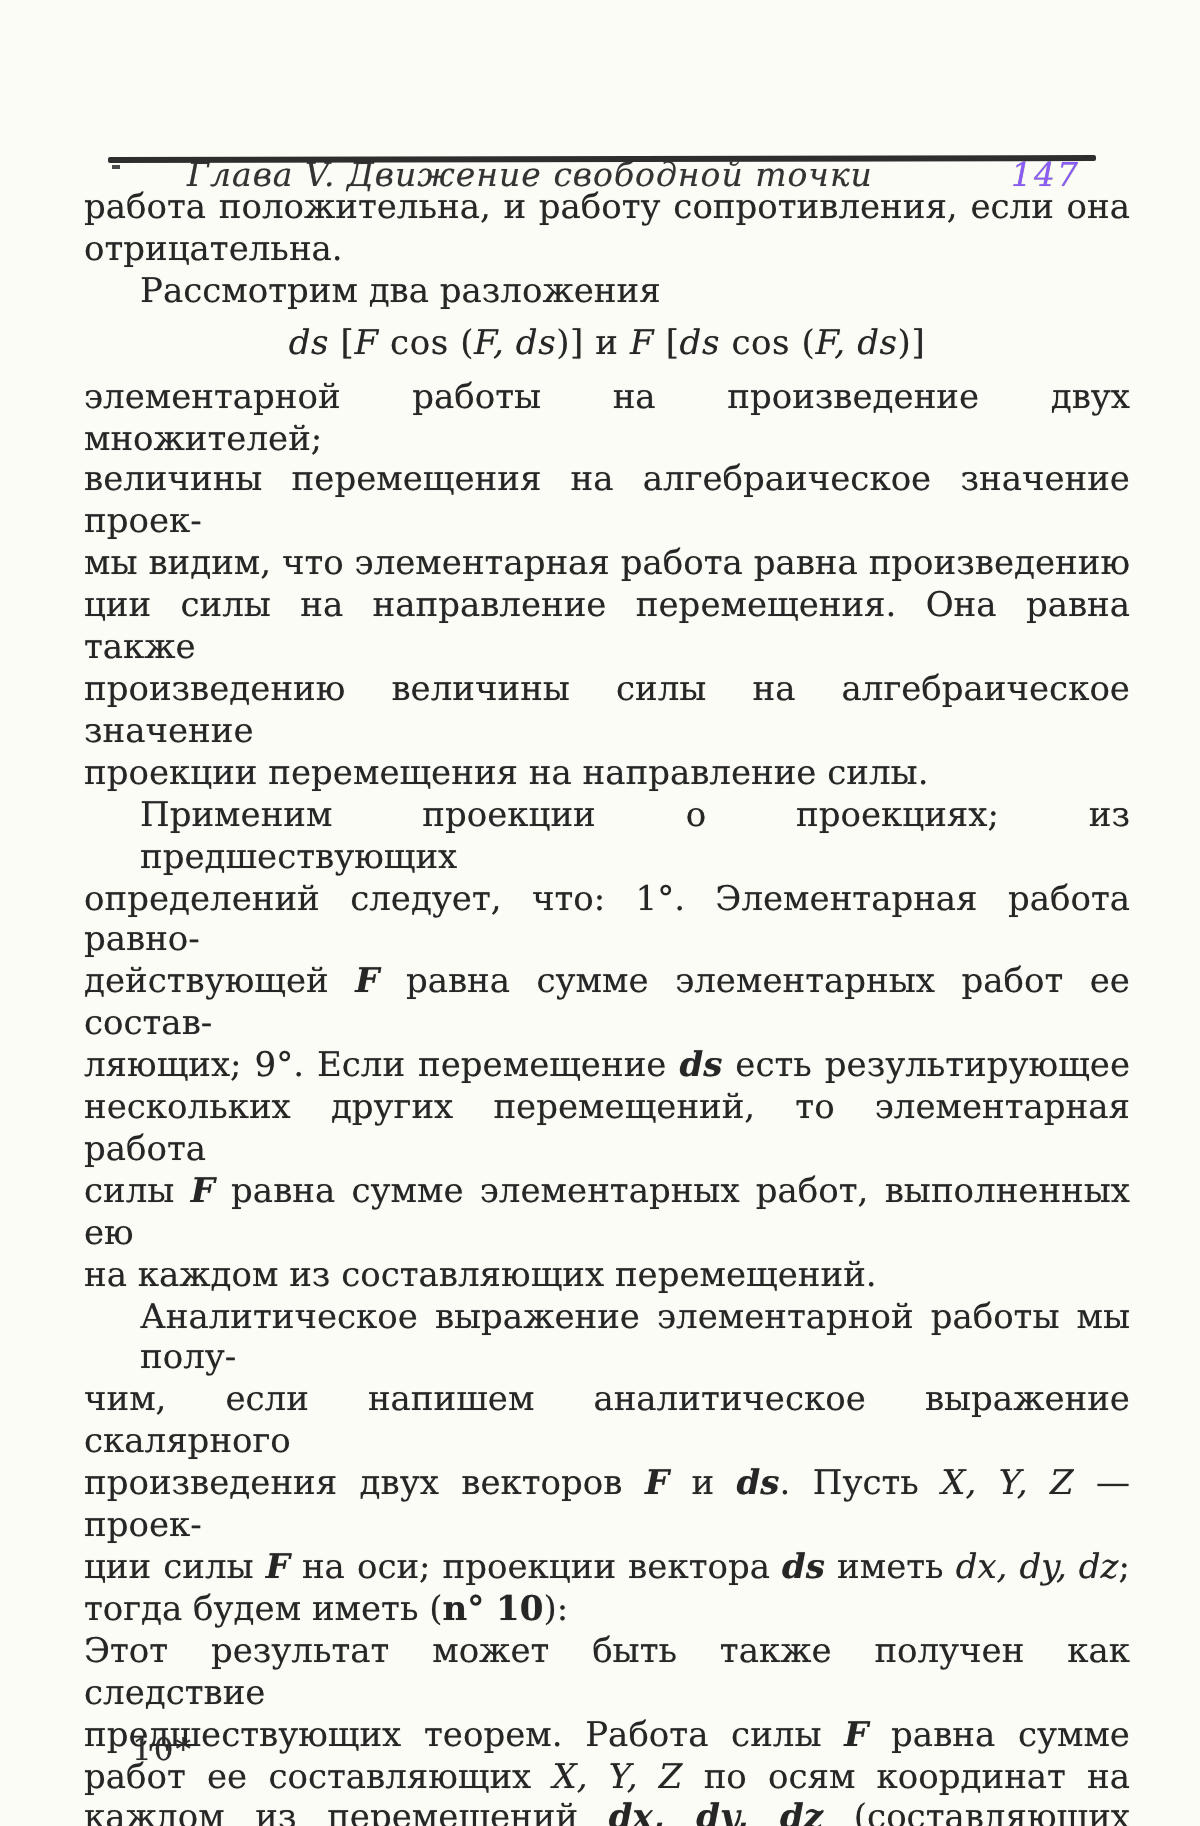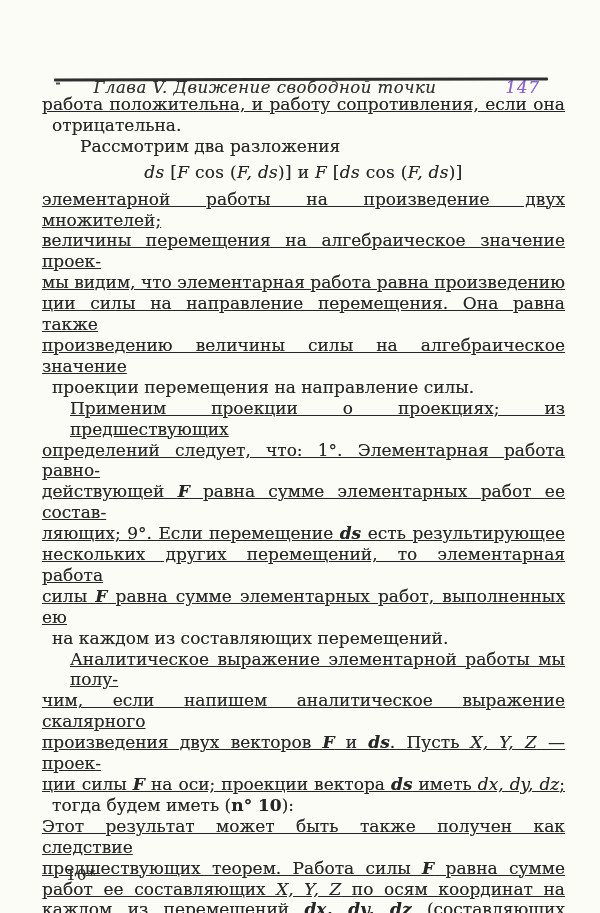--- a/index.html
+++ b/index.html
@@ -33,22 +33,22 @@
   }
   .head-rule:after{
     content:"";position:absolute;left:2px;top:4px;width:4px;height:2px;background:#4a4a4a;
   }
   
   .page-body{
     position:absolute;top:94px;left:42px;width:523px;
     font-size:17px;line-height:20.9px;
   }
   .ln{width:523px;white-space:nowrap;}
-  .ln.j{white-space:normal;text-align:justify;text-align-last:justify;text-decoration:underline;}
-  .ln.l{white-space:normal;text-align:right;text-align-last:left;margin-left:10px;}
+  .ln.j{white-space:normal;text-align:justify;text-align-last:justify;}
+  .ln.l{white-space:normal;text-align:right;text-align-last:left;}
   .ln.ind{padding-left:28px;width:495px;}
   .ln.formula{
     white-space:normal;text-align:center;text-align-last:center;
     margin:5px 0 6px 0;letter-spacing:.3px;
   }
   .i{font-style:italic;}
   .b{font-weight:bold;}
   .bi{font-weight:bold;font-style:italic;}
   
   .signature{

